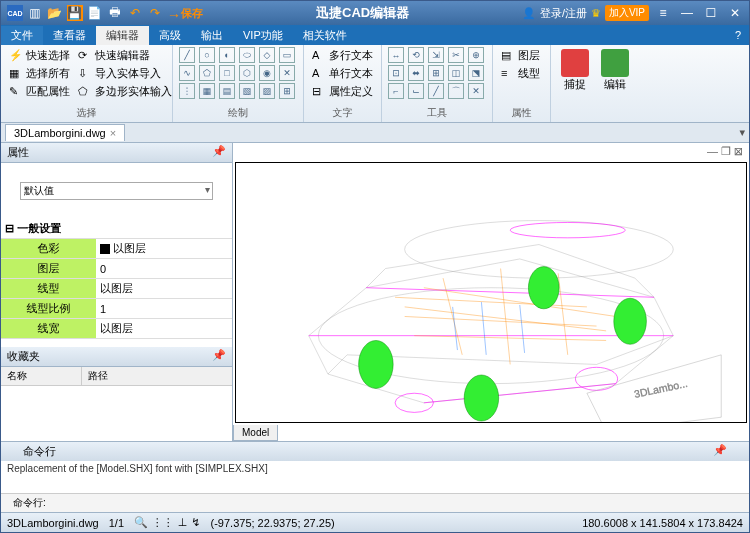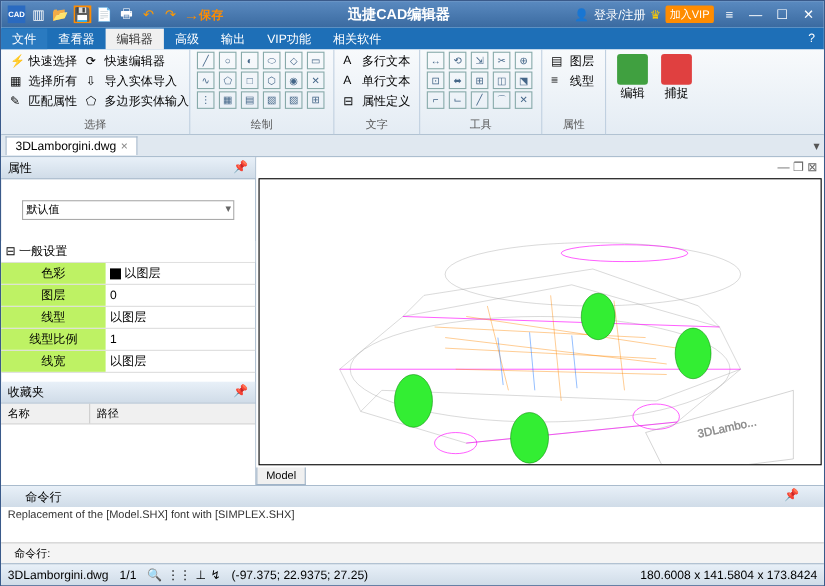--- a/index.html
+++ b/index.html
@@ -36,21 +36,21 @@
 .doctab{background:#fff;border:1px solid var(--border);border-bottom:none;padding:2px 8px;font-size:10px;cursor:pointer;display:flex;gap:4px}
 .doctab .x{color:#888}
 .chev{margin-left:auto;cursor:pointer;color:#555}
 .main{flex:1;display:flex;min-height:0}
 .left-panels{width:232px;display:flex;flex-direction:column;border-right:1px solid var(--border)}
 .panel-head{background:linear-gradient(#e8f0f8,#d0dce8);padding:2px 6px;border-bottom:1px solid var(--border);display:flex;justify-content:space-between;font-size:10px}
 .panel-head .pin{cursor:pointer}
 .prop-row{display:flex;border-bottom:1px solid #ddd}
 .prop-row .k{width:95px;padding:2px 4px;text-align:center;background:#bef264}
 .prop-row .v{flex:1;padding:2px 4px;display:flex;align-items:center;gap:3px}
-.prop-row.head .k{text-align:left;font-weight:normal;background:#fff}
+.prop-row.head .k{text-align:left;font-weight:bold;background:#fff}
 .dropdown{border:1px solid #aaa;padding:1px 14px 1px 3px;font-size:10px;position:relative}
 .dropdown:after{content:"▾";position:absolute;right:2px;color:#666}
 .grid-head{display:flex;background:#f0f0f0;border-bottom:1px solid #ccc}
 .grid-head div{padding:2px 6px;font-size:10px}
 .gk{width:81px;border-right:1px solid #ccc}
 .sw{width:10px;height:10px;background:#000;display:inline-block}
 .viewport{flex:1;display:flex;flex-direction:column;background:#fff}
 .vp-ctrl{text-align:right;padding:2px 6px;font-size:10px;color:#666}
 .vp-ctrl span{cursor:pointer;margin-left:3px}
 .canvas{flex:1;margin:2px;border:1px solid #000;position:relative;background:#fff;overflow:hidden}
@@ -207,27 +207,27 @@
         </div>
       <div class="ritem">
           <span class="ico">≡</span>
           <span>线型</span>
         </div>
     </div>
     <div class="rgroup-label">属性</div>
   </div>
   <div class="rgroup" style="border-right:none">
     <div class="rgroup-body">
+      <div class="bigbtn red">
+          <div class="bico"></div>
+          <span>捕捉</span>
+        </div>
       <div class="bigbtn green">
           <div class="bico"></div>
           <span>编辑</span>
-        </div>
-      <div class="bigbtn red">
-          <div class="bico"></div>
-          <span>捕捉</span>
         </div>
     </div>
   </div>
 </div>
 
 <div class="doctab-bar">
   <div class="doctab">
       <span>3DLamborgini.dwg</span>
       <span class="x">×</span>
     </div>

